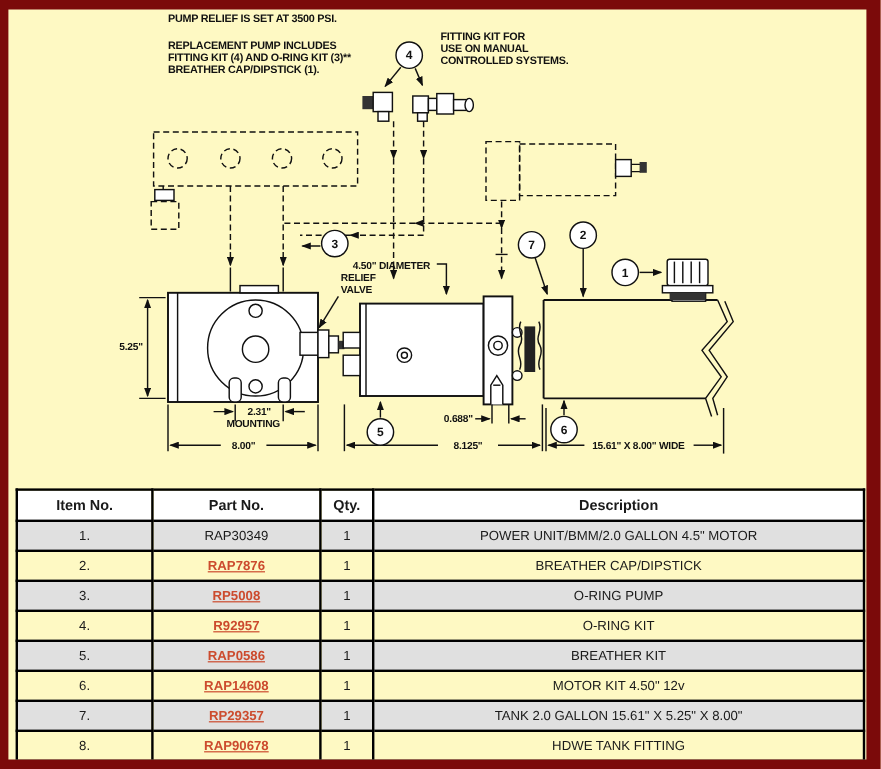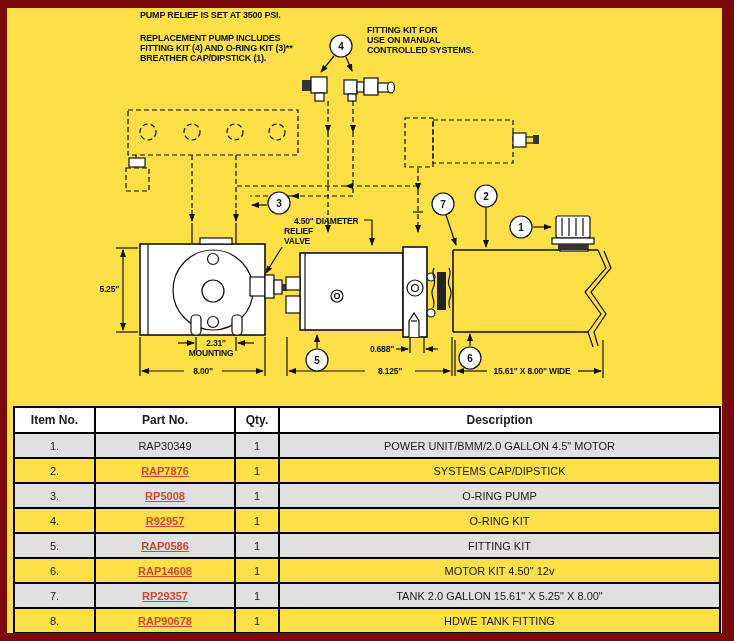--- a/index.html
+++ b/index.html
@@ -1,36 +1,36 @@
 <!DOCTYPE html>
 <html style="--frame: #7b0a0a; --link: #cc4b2e; --shade: #e0e0e0;"><head>
 <meta charset="utf-8">
 <style>
   :root{ --frame:#7b0a0a; --link:#cc4b2e; --shade:#e0e0e0; }
   *{ box-sizing:border-box; }
   html,body{ margin:0; padding:0; }
   body{ width:734px; height:641px; background:#fff; font-family:"Liberation Sans",sans-serif; }
   .frame{ width:734px; height:641px; border-style:solid; border-color:var(--frame);
-          border-width:8px 12px 8px 7px; background:#fde047; overflow:hidden; }
+          border-width:8px 12px 8px 7px; background:#fef9c3; overflow:hidden; }
   .content{ position:relative; width:715px; height:625px; }
   svg text{ fill:#111; }
   .note{ font:bold 9px "Liberation Sans",sans-serif; letter-spacing:-0.2px; }
   .dtext{ font:bold 8.5px "Liberation Sans",sans-serif; letter-spacing:-0.2px; }
   .cnum{ font:bold 10px "Liberation Sans",sans-serif; text-anchor:middle; }
   .ln{ stroke:#111; stroke-width:1.2; fill:none; }
   .thick{ stroke:#111; stroke-width:1.6; fill:none; }
   .dash{ stroke-dasharray:5 3; }
   .wfill{ fill:#fff; }
   table.parts{ border-collapse:collapse; margin:2px 0 0 6px; width:708px;
                font-size:11px; color:#1a1a1a; table-layout:fixed; }
   table.parts th, table.parts td{ border:2px solid #000; text-align:center;
                height:25px; padding:0 4px; overflow:hidden; white-space:nowrap; }
   table.parts th{ font-size:12px; font-weight:bold; background:#fff; height:26px; }
   tr.shaded td{ background:var(--shade); }
-  .col-item{ width:81px; } .col-part{ width:140px; } .col-qty{ width:44px; }
+  .col-item{ width:113px; } .col-part{ width:140px; } .col-qty{ width:44px; }
   a.part-link{ color:var(--link); font-weight:bold; cursor:pointer; }
 </style>
 </head>
 <body>
 
 <div class="frame">
   <div class="content">
 
     <svg width="715" height="392" viewBox="7 8 715 392" xmlns="http://www.w3.org/2000/svg">
       <defs>
@@ -261,39 +261,39 @@
           <tr class="shaded">
             <td class="col-item">1.</td>
             <td class="col-part">RAP30349</td>
             <td class="col-qty">1</td>
             <td>POWER UNIT/BMM/2.0 GALLON 4.5" MOTOR</td>
           </tr>
           <tr>
             <td class="col-item">2.</td>
             <td class="col-part"><a class="part-link" href="#">RAP7876</a></td>
             <td class="col-qty">1</td>
-            <td>SYSTEMS CAP/DIPSTICK</td>
+            <td>BREATHER CAP/DIPSTICK</td>
           </tr>
           <tr class="shaded">
             <td class="col-item">3.</td>
             <td class="col-part"><a class="part-link" href="#">RP5008</a></td>
             <td class="col-qty">1</td>
             <td>O-RING PUMP</td>
           </tr>
           <tr>
             <td class="col-item">4.</td>
             <td class="col-part"><a class="part-link" href="#">R92957</a></td>
             <td class="col-qty">1</td>
             <td>O-RING KIT</td>
           </tr>
           <tr class="shaded">
             <td class="col-item">5.</td>
             <td class="col-part"><a class="part-link" href="#">RAP0586</a></td>
             <td class="col-qty">1</td>
-            <td>FITTING KIT</td>
+            <td>BREATHER KIT</td>
           </tr>
           <tr>
             <td class="col-item">6.</td>
             <td class="col-part"><a class="part-link" href="#">RAP14608</a></td>
             <td class="col-qty">1</td>
             <td>MOTOR KIT 4.50" 12v</td>
           </tr>
           <tr class="shaded">
             <td class="col-item">7.</td>
             <td class="col-part"><a class="part-link" href="#">RP29357</a></td>

